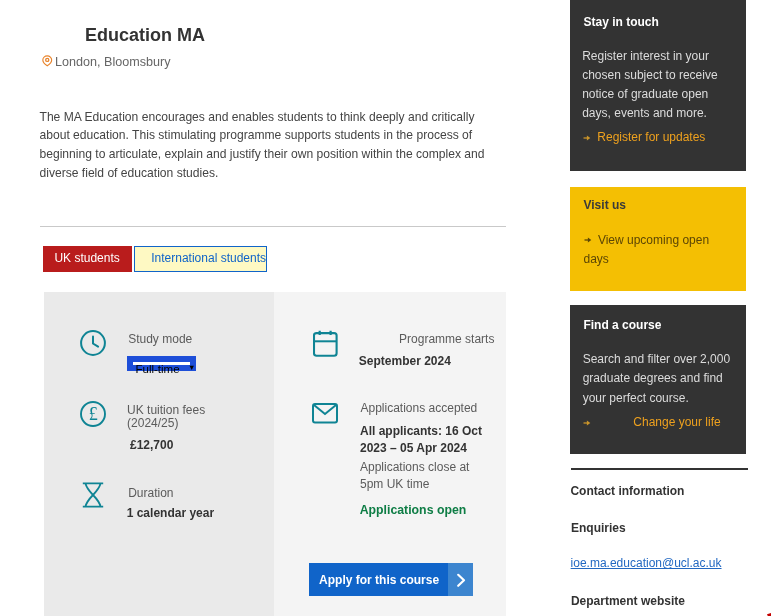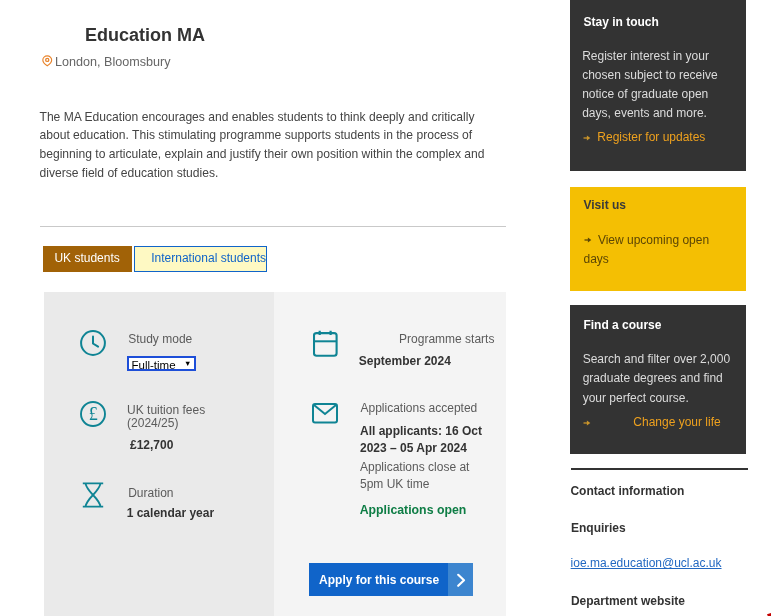--- a/index.html
+++ b/index.html
@@ -23,33 +23,33 @@
 
   <div class="abs" style="left:39.5px; top:107.7px; line-height:18.8px; color:#444; font-size:12.1px; width:500px;">
     The MA Education encourages and enables students to think deeply and critically<br>
     about education. This stimulating programme supports students in the process of<br>
     beginning to articulate, explain and justify their own position within the complex and<br>
     diverse field of education studies.
   </div>
 
   <div class="abs" style="left:39.5px; top:226px; width:466px; height:1px; background:#c9c9c9;"></div>
 
-  <div class="abs" style="left:42.6px; top:246px; width:89px; height:26.3px; background:#a16207; color:#fff; text-align:center; line-height:25.1px;">UK students</div>
+  <div class="abs" style="left:42.6px; top:246px; width:89px; height:26.3px; background:#b91c1c; color:#fff; text-align:center; line-height:25.1px;">UK students</div>
   <div class="abs" style="left:134px; top:246px; width:133px; height:26.3px; background:#fef9c3; border:1px solid #1064c9; color:#1064c9; text-align:right; line-height:23.1px;">International students</div>
 
   <div class="abs" style="left:43.6px; top:291.7px; width:230.1px; height:325px; background:#eaeaea;"></div>
   <div class="abs" style="left:273.7px; top:291.7px; width:232.2px; height:325px; background:#f4f4f4;"></div>
 
   <svg class="abs" style="left:80px; top:330px;" width="26" height="26" viewBox="0 0 26 26">
     <circle cx="13" cy="13" r="11.9" fill="none" stroke="#0f8494" stroke-width="2"></circle>
     <path d="M13 6.6 V13.5 L18.1 16.6" fill="none" stroke="#0f8494" stroke-width="2" stroke-linecap="round"></path>
   </svg>
   <div class="abs lbl" style="left:128.2px; top:332.3px;">Study mode</div>
 
-  <div class="abs" style="left:127px; top:356.4px; width:69px; height:14.6px; background:#fff; border:2px solid #1d4ed8;">
+  <div class="abs" style="left:127px; top:356.4px; width:69px; height:14.6px; background:#fff; border:6px solid #1d4ed8;">
     <span style="position:absolute; left:2.5px; top:0.5px; font-size:11.5px; color:#000;">Full-time</span>
     <span style="position:absolute; left:55px; top:1px; font-size:7.5px; color:#000;">▼</span>
   </div>
 
   <svg class="abs" style="left:79.8px; top:400.8px;" width="26" height="26" viewBox="0 0 26 26">
     <circle cx="13" cy="13" r="12" fill="none" stroke="#0f8494" stroke-width="1.9"></circle>
     <text x="13.2" y="19" font-size="18" fill="#0f8494" text-anchor="middle" font-family="Liberation Serif, serif">£</text>
   </svg>
   <div class="abs" style="left:127.1px; top:403.5px; color:#5b5b5b; line-height:13.2px;">UK tuition fees<br>(2024/25)</div>
   <div class="abs bold" style="left:130px; top:438.3px; line-height:15px;">£12,700</div>

